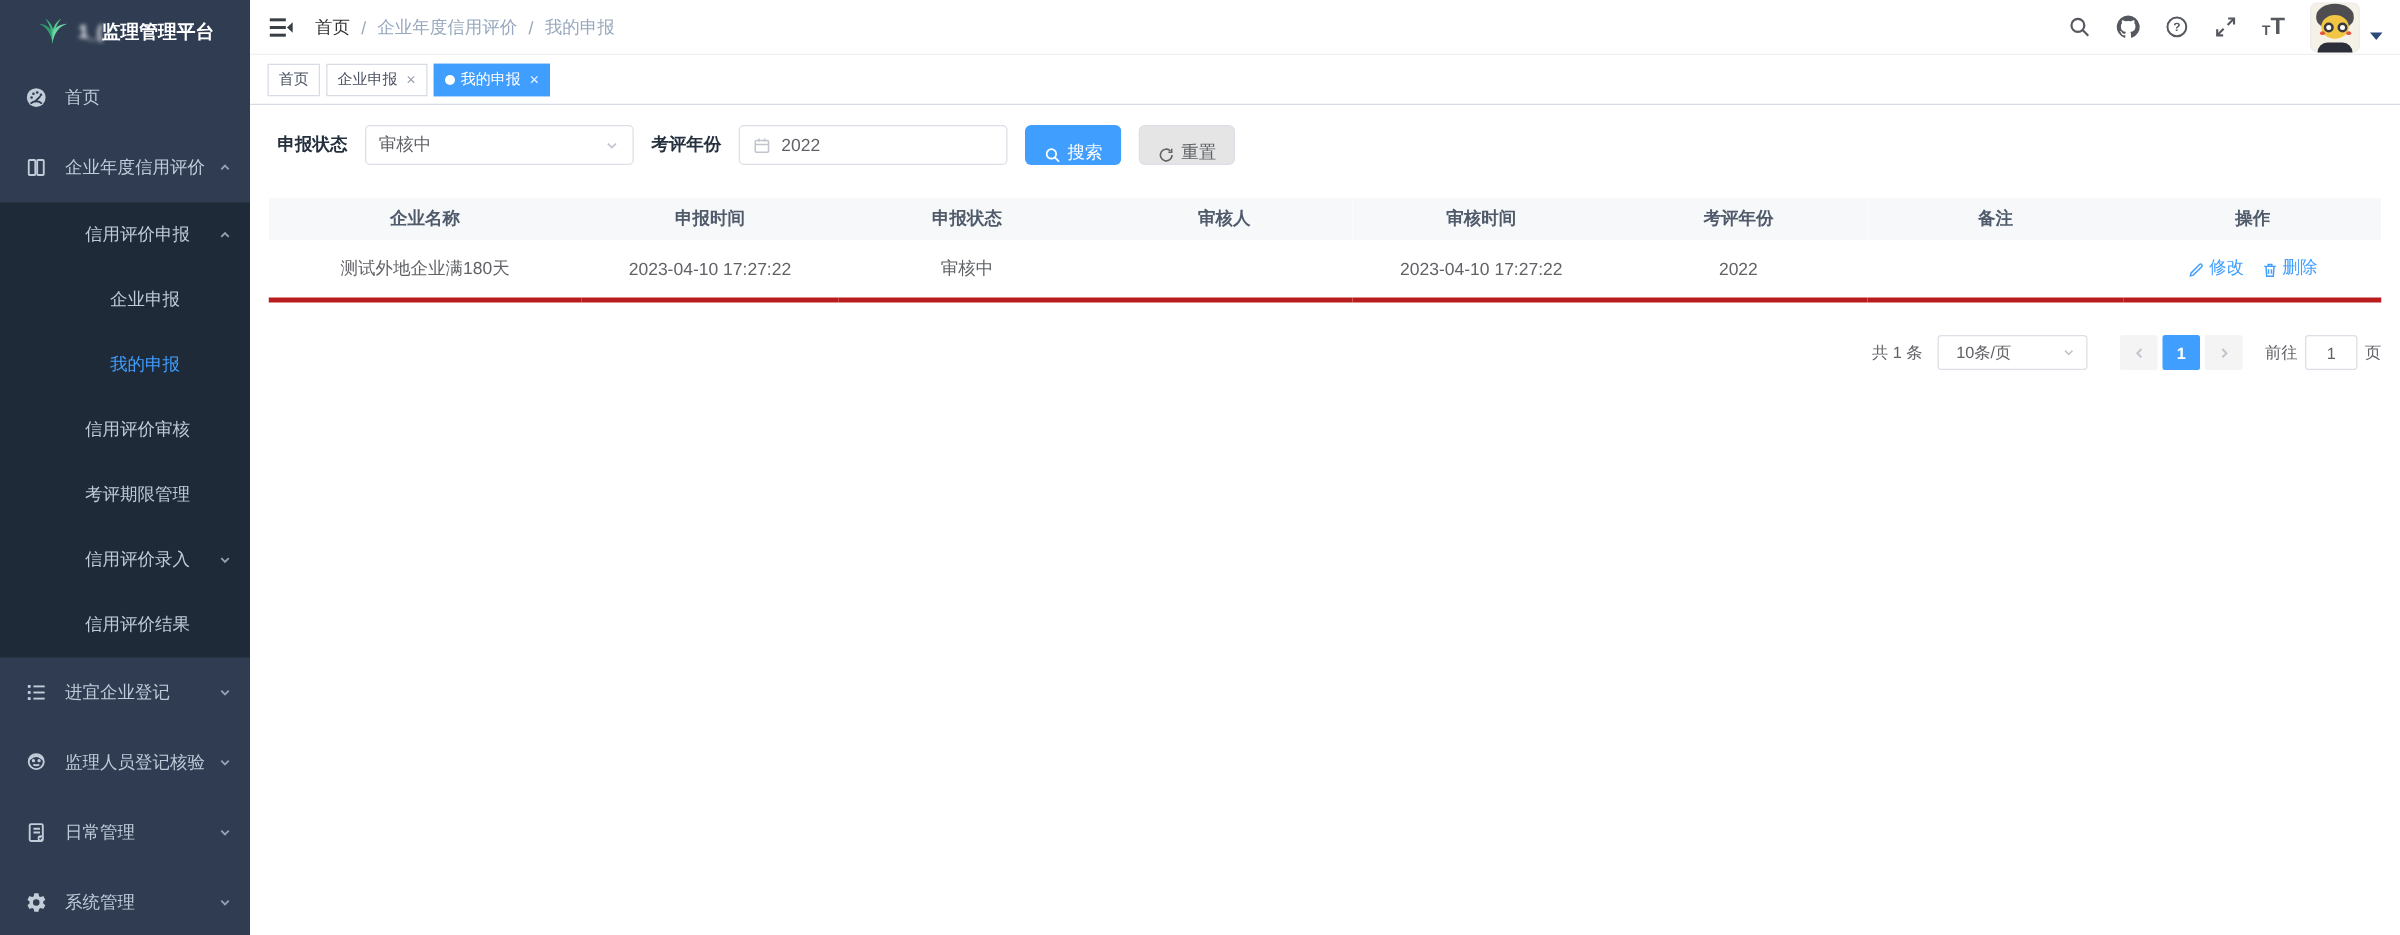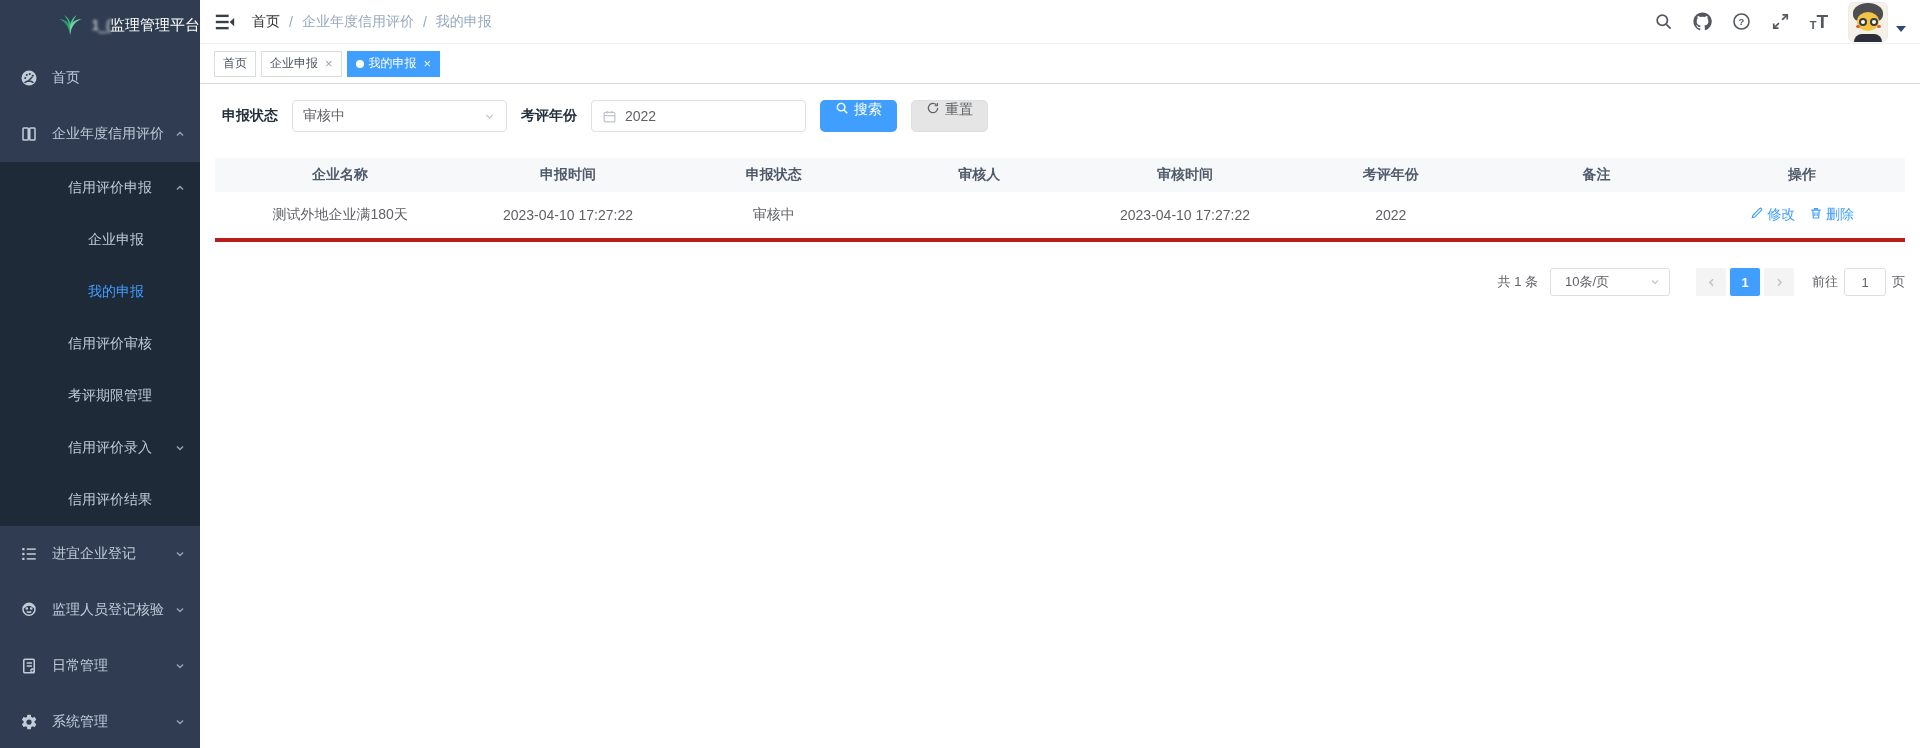--- a/index.html
+++ b/index.html
@@ -3,21 +3,21 @@
 <meta charset="utf-8">
 <style>
   *{box-sizing:border-box;margin:0;padding:0}
   html,body{width:1920px;height:748px;overflow:hidden}
   body{font-family:"Liberation Sans","DejaVu Sans",sans-serif;background:#fff;color:#303133}
   svg{display:block}
   .app{display:flex;width:1920px;height:748px}
 
   
   .sidebar{width:200px;flex:none;background:#2f3c51;color:#bfcbd9;display:flex;flex-direction:column;overflow:hidden}
-  .logo{height:50px;flex:none;display:flex;align-items:center;justify-content:flex-end;gap:8px;color:#fff;font-weight:normal;font-size:15px;white-space:nowrap}
+  .logo{height:50px;flex:none;display:flex;align-items:center;justify-content:center;gap:8px;color:#fff;font-weight:bold;font-size:15px;white-space:nowrap}
   .logo-prefix{filter:blur(1.6px);opacity:.95;letter-spacing:-1px}
   .menu-item{height:56px;display:flex;align-items:center;padding:0 14px 0 20px;font-size:14px;cursor:pointer}
   .menu-item .mi-icon{width:18px;height:18px;margin-right:14px;flex:none;color:#c3cdda}
   .menu-item .caret{margin-left:auto;color:#93a1b3}
   .submenu{background:#1e2a38}
   .sub-item{height:52px;display:flex;align-items:center;padding:0 14px 0 68px;font-size:14px;color:#bfcbd9;cursor:pointer}
   .sub-item .caret{margin-left:auto;color:#93a1b3}
   .lvl3{padding-left:88px}
   .active-link{color:#409eff}
 
@@ -54,30 +54,30 @@
   .tag .dot{width:8px;height:8px;border-radius:50%;background:#fff;flex:none}
 
   
   .content{flex:1;padding:14px 15px 0;overflow:hidden}
   .filter{display:flex;align-items:center;gap:14px;padding:2px 0 0 7px;margin-bottom:26px}
   .f-label{font-size:14px;font-weight:bold;color:#25303e;white-space:nowrap}
   .select-box,.date-box{height:32px;width:215px;border:1px solid #dcdfe6;border-radius:4px;background:#fff;display:flex;align-items:center;padding:0 10px;font-size:14px;color:#606266;cursor:pointer}
   .select-box .chev{margin-left:auto;color:#c0c4cc}
   .date-box .cal{color:#c0c4cc;margin-right:8px;flex:none}
   .date-box input{border:none;outline:none;font-size:14px;color:#606266;width:100%;font-family:inherit;background:transparent}
-  .btn{height:32px;border-radius:5px;font-size:14px;display:inline-flex;align-items:flex-start;gap:5px;padding:0 14px;cursor:pointer;border:1px solid transparent;white-space:nowrap}
+  .btn{height:32px;border-radius:5px;font-size:14px;display:inline-flex;align-items:flex-end;gap:5px;padding:0 14px;cursor:pointer;border:1px solid transparent;white-space:nowrap}
   .btn-primary{background:#409eff;color:#fff}
   .btn-plain{background:#e5e5e5;border-color:#dcdfe6;color:#606266}
   .btn svg{width:14px;height:14px}
 
   table{width:100%;border-collapse:collapse;table-layout:fixed;font-size:14px}
   thead th{background:#f7f8fa;color:#4f5a6b;font-weight:bold;height:34px;text-align:center;overflow:hidden;white-space:nowrap}
   col.c-first{width:14.8%}
   tbody td{height:48px;text-align:center;color:#606266;border-bottom:4px solid #b91c1c;overflow:hidden;white-space:nowrap}
-  .op-link{color:#409eff;display:inline-flex;align-items:flex-start;gap:3px;cursor:pointer;font-size:14px}
+  .op-link{color:#409eff;display:inline-flex;align-items:flex-end;gap:3px;cursor:pointer;font-size:14px}
   .op-link + .op-link{margin-left:10px}
   .op-link svg{width:14px;height:14px}
 
   .pagination{display:flex;align-items:center;justify-content:flex-end;gap:10px;margin-top:26px;font-size:13px;color:#606266}
   .page-total{margin-right:2px;color:#606266}
   .psize{width:120px;height:28px;border:1px solid #dcdfe6;border-radius:3px;display:flex;align-items:center;padding:0 8px 0 14px;color:#606266;cursor:pointer;background:#fff}
   .psize .chev{margin-left:auto;color:#c0c4cc}
   .pbtn{min-width:30px;height:28px;background:#f4f4f5;border-radius:2px;display:flex;align-items:center;justify-content:center;color:#c0c4cc;cursor:pointer;margin:0 2px}
   .pbtn svg{width:13px;height:13px}
   .pnum{min-width:30px;height:28px;border-radius:2px;display:flex;align-items:center;justify-content:center;background:#409eff;color:#fff;font-weight:bold;cursor:pointer;margin:0 2px}

